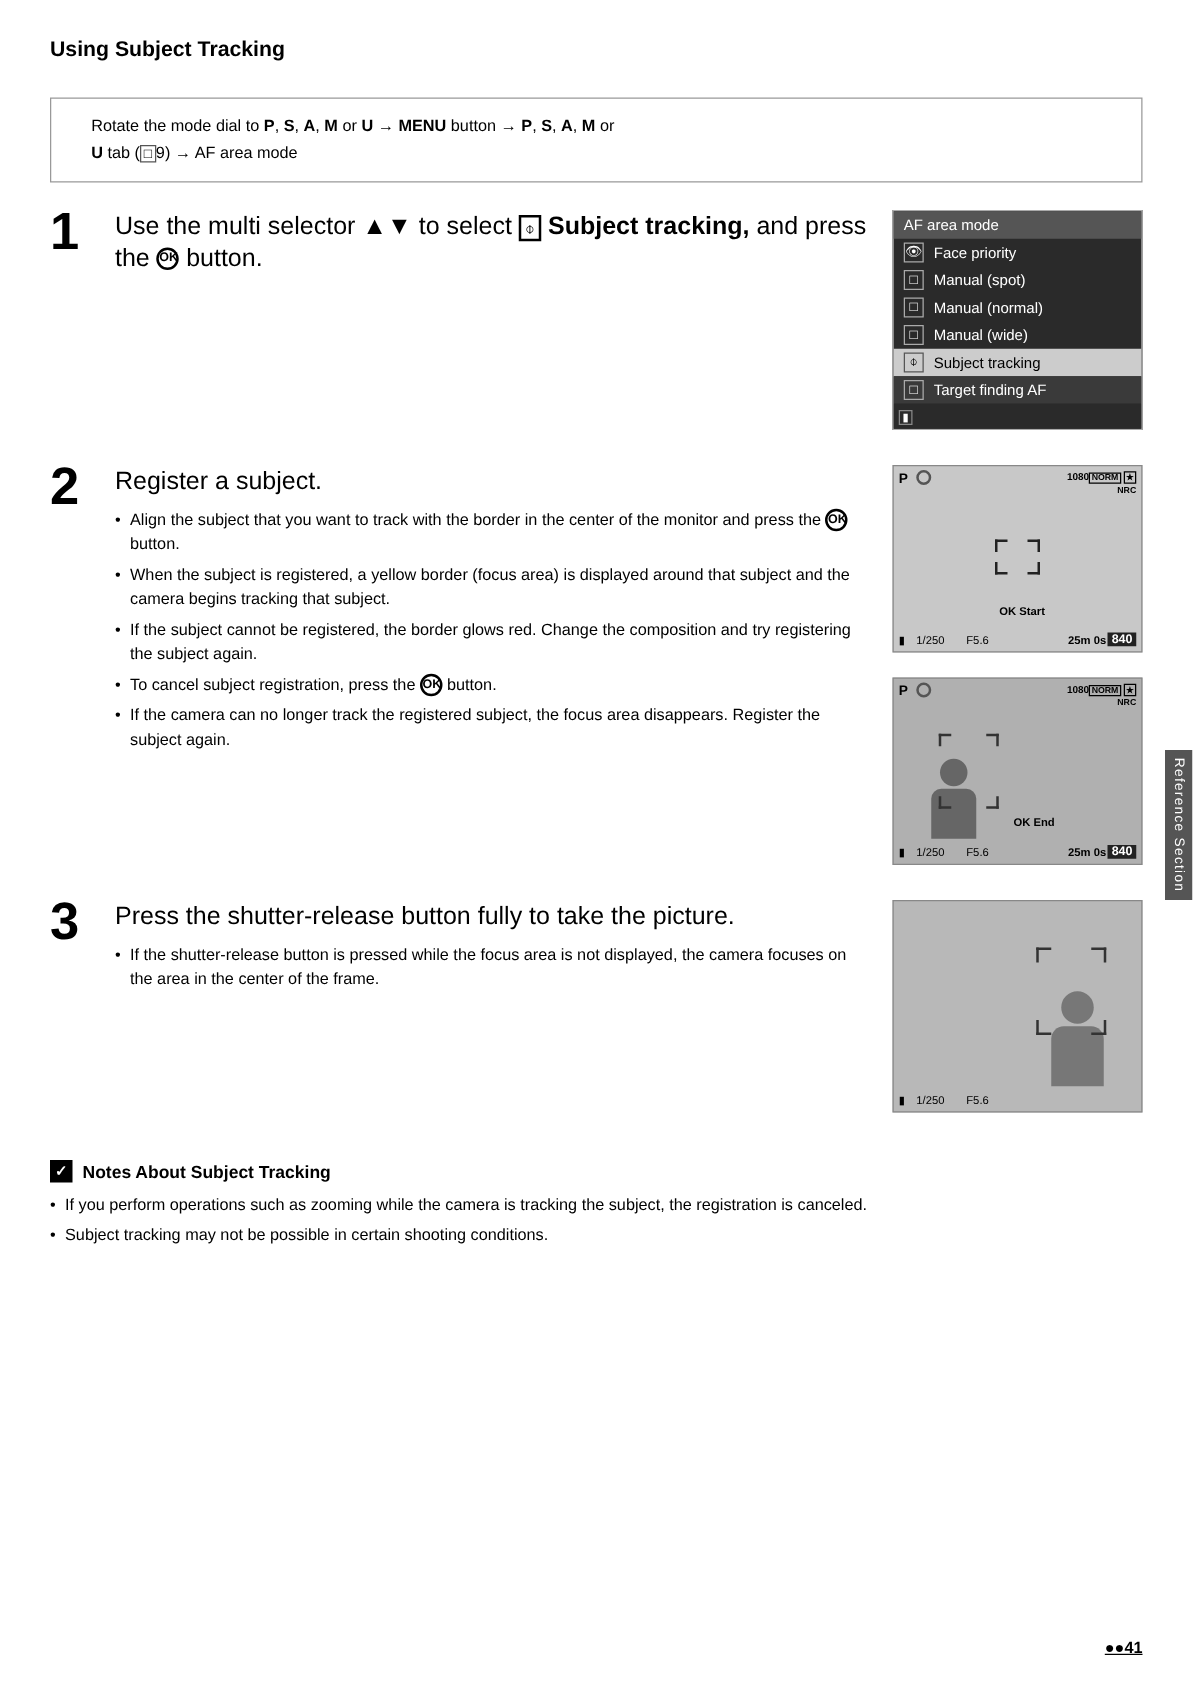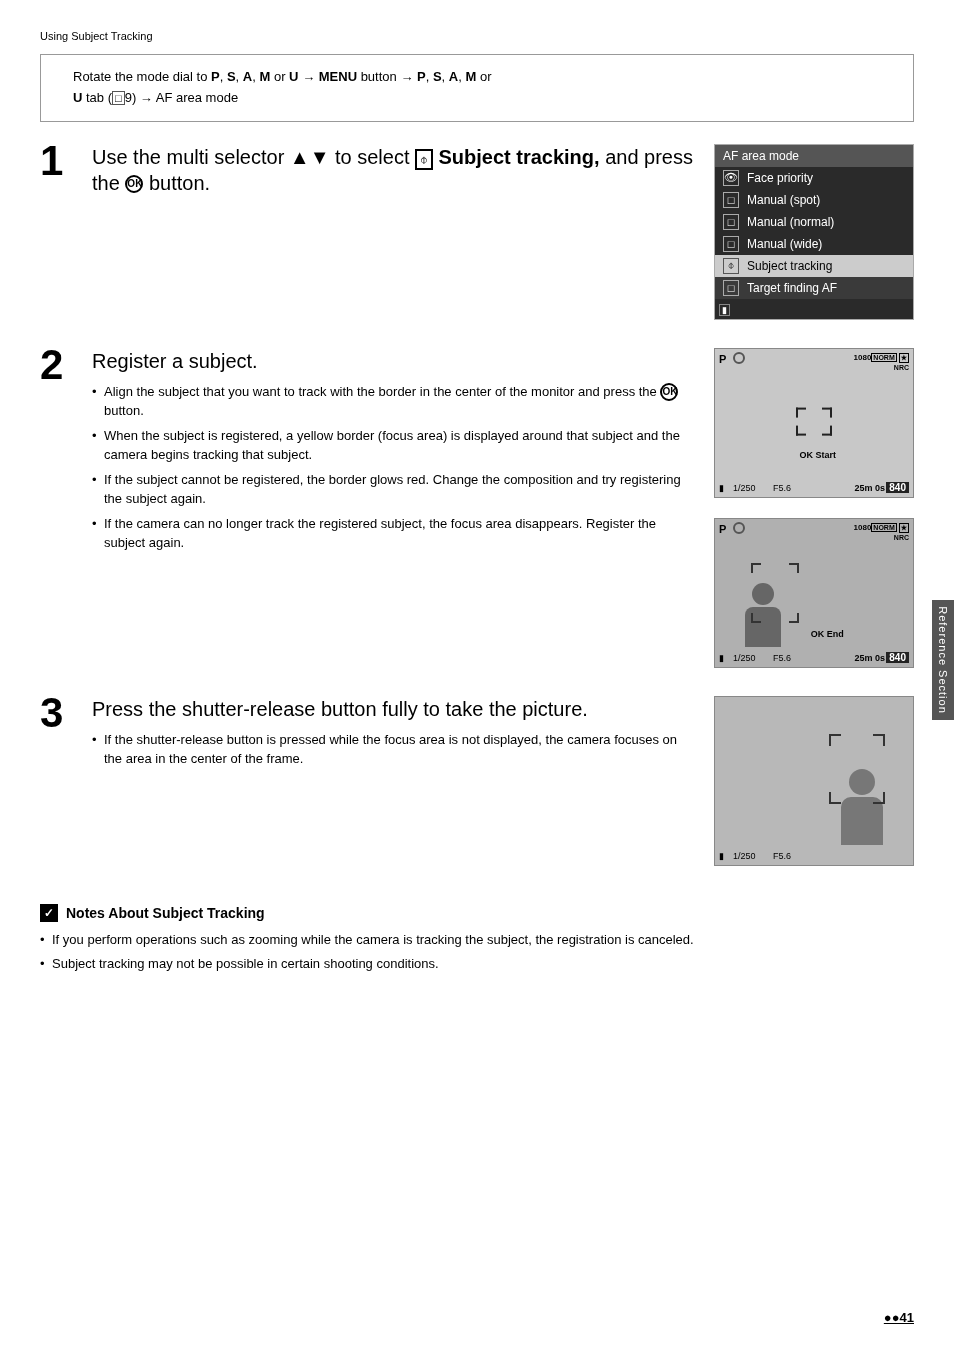--- a/index.html
+++ b/index.html
@@ -8,23 +8,23 @@
       font-size: 13px;
       background: #fff;
       color: #000;
       width: 954px;
       min-height: 1345px;
       padding: 30px 40px 30px 40px;
       position: relative;
     }
 
     .page-title {
-      font-size: 11px;
-      font-weight: normal;
-      margin-bottom: 12px;
+      font-size: 17px;
+      font-weight: bold;
+      margin-bottom: 28px;
     }
 
     .intro-box {
       border: 1px solid #999;
       padding: 12px 32px;
       margin-bottom: 22px;
       font-size: 13px;
       line-height: 1.6;
     }
 
@@ -169,21 +169,21 @@
     .bracket-br {
       position: absolute;
       bottom: 0; right: 0;
       width: 10px; height: 10px;
       border-bottom: 2px solid #222;
       border-right: 2px solid #222;
     }
 
     .ok-start {
       position: absolute;
-      bottom: 37px;
+      bottom: 27px;
       left: 50%;
       transform: translateX(-40%);
       font-size: 9px;
       font-weight: bold;
       color: #000;
     }
 
     .camera-p {
       position: absolute;
       top: 4px;
@@ -483,20 +483,21 @@
 <div class="step-section" style="align-items: flex-start;">
   <div class="step-number">2</div>
   <div class="step-content">
     <div class="step-heading">
       Register a subject.
     </div>
     <ul class="bullet-list">
       <li>Align the subject that you want to track with the border in the center of the monitor and press the <span class="ok-btn">OK</span> button.</li>
       <li>When the subject is registered, a yellow border (focus area) is displayed around that subject and the camera begins tracking that subject.</li>
       <li>If the subject cannot be registered, the border glows red. Change the composition and try registering the subject again.</li>
+      <li>To cancel subject registration, press the <span class="ok-btn">OK</span> button.</li>
       <li>If the camera can no longer track the registered subject, the focus area disappears. Register the subject again.</li>
     </ul>
   </div>
   <div class="step-image step-images-col">
 
     <div class="camera-screen">
       <div class="camera-p"><b>P</b></div>
       <div class="camera-dial"></div>
       <div class="camera-right-info">
         <span class="camera-top-label">1080</span><span class="norm-badge">NORM</span><span class="nr-badge">★</span><br>

